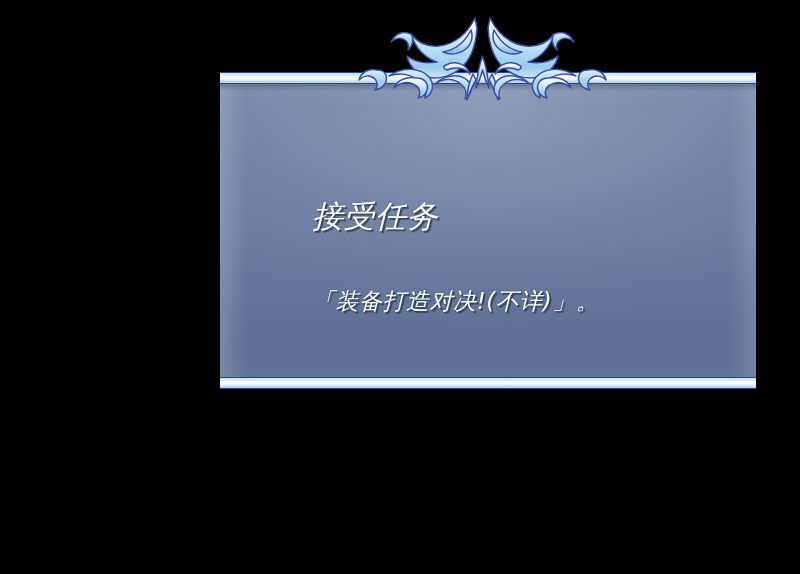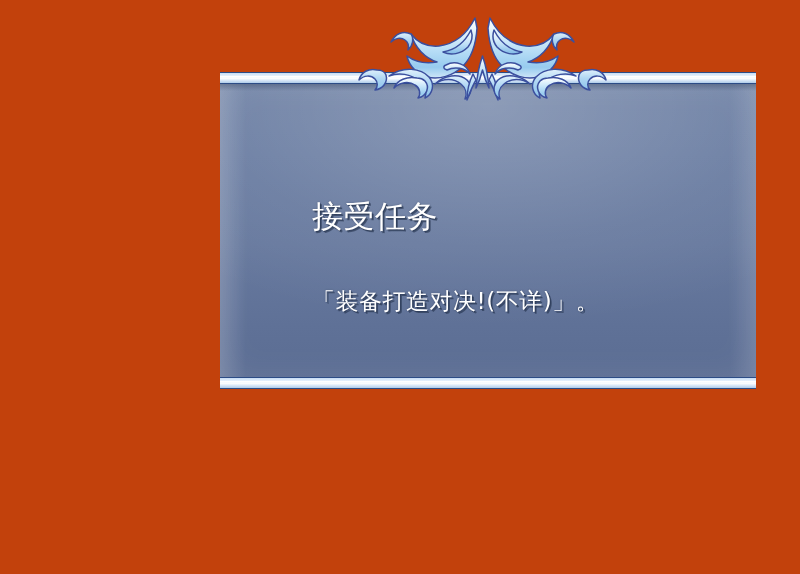--- a/index.html
+++ b/index.html
@@ -12,21 +12,22 @@
     height: 574px;
     position: relative;
     overflow: hidden;
     font-family: "Liberation Sans", "DejaVu Sans", sans-serif;
   }
 
   
   #stage {
     position: absolute;
     inset: 0;
-    background: #c2410c;
+    background: #000000;
+    font-style: italic;
   }
 
   
   .panel {
     position: absolute;
     left: 220px;
     top: 72px;
     width: 536px;
     height: 317px;
   }

